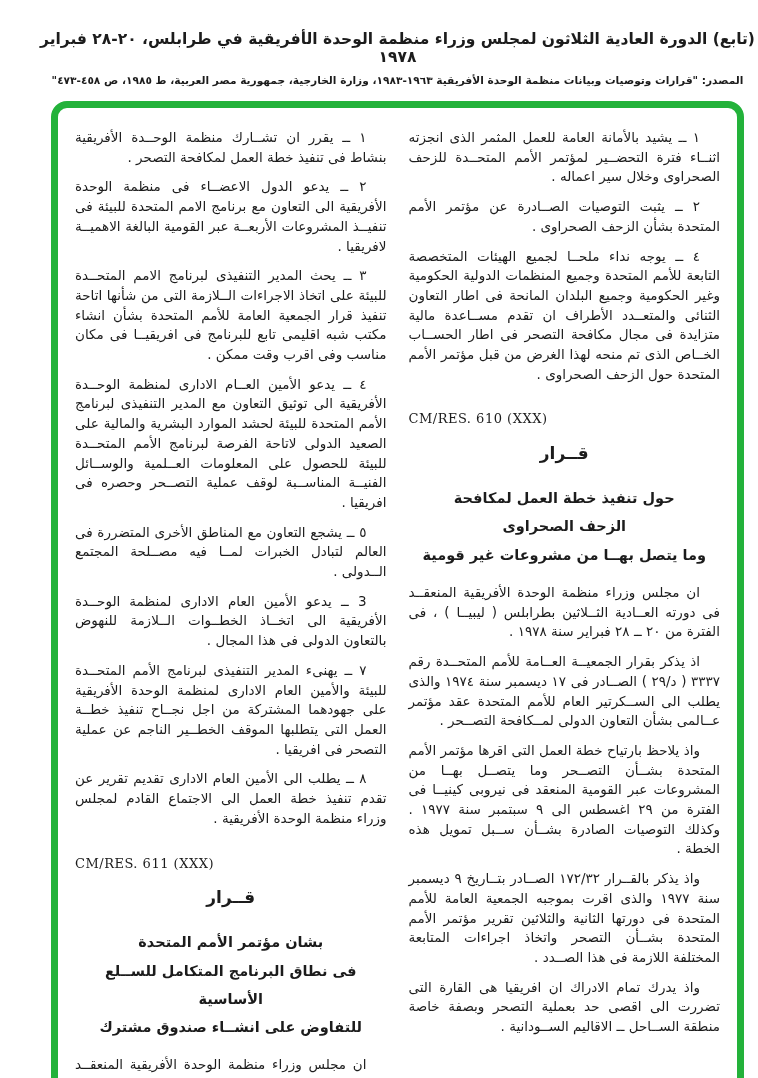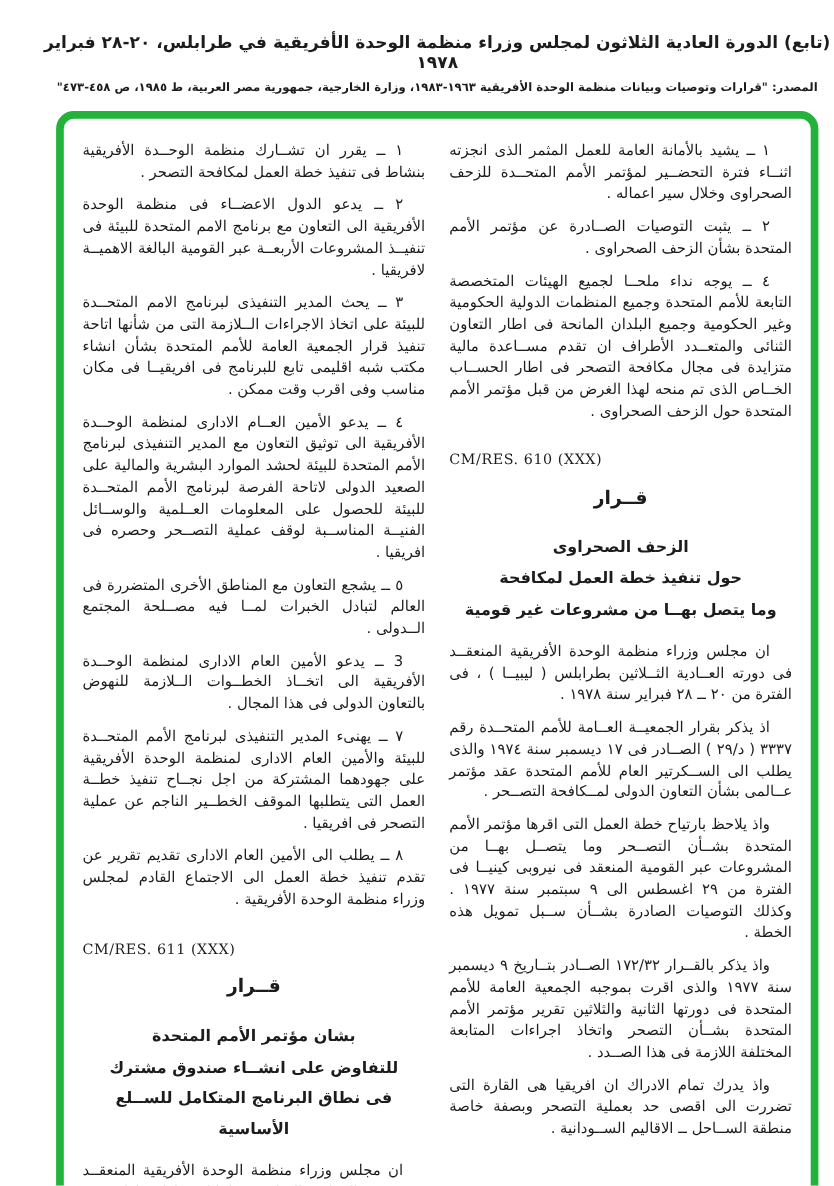--- a/index.html
+++ b/index.html
@@ -40,22 +40,22 @@
 
       <section class="col">
         <p class="body-p">١ ــ يشيد بالأمانة العامة للعمل المثمر الذى انجزته اثنــاء فترة التحضــير لمؤتمر الأمم المتحــدة للزحف الصحراوى وخلال سير اعماله .</p>
         <p class="body-p">٢ ــ يثبت التوصيات الصــادرة عن مؤتمر الأمم المتحدة بشأن الزحف الصحراوى .</p>
         <p class="body-p">٤ ــ يوجه نداء ملحــا لجميع الهيئات المتخصصة التابعة للأمم المتحدة وجميع المنظمات الدولية الحكومية وغير الحكومية وجميع البلدان المانحة فى اطار التعاون الثنائى والمتعــدد الأطراف ان تقدم مســاعدة مالية متزايدة فى مجال مكافحة التصحر فى اطار الحســاب الخــاص الذى تم منحه لهذا الغرض من قبل مؤتمر الأمم المتحدة حول الزحف الصحراوى .</p>
 
         <div class="res-label" dir="ltr">CM/RES. 610 (XXX)</div>
         <div class="decision">قــرار</div>
 
         <div class="res-title">
+          <div>حول تنفيذ خطة العمل لمكافحة</div>
           <div>الزحف الصحراوى</div>
-          <div>حول تنفيذ خطة العمل لمكافحة</div>
           <div>وما يتصل بهــا من مشروعات غير قومية</div>
         </div>
 
         <p class="body-p">ان مجلس وزراء منظمة الوحدة الأفريقية المنعقــد فى دورته العــادية الثــلاثين بطرابلس ( ليبيــا ) ، فى الفترة من ٢٠ ــ ٢٨ فبراير سنة ١٩٧٨ .</p>
         <p class="body-p">اذ يذكر بقرار الجمعيــة العــامة للأمم المتحــدة رقم ٣٣٣٧ ( د/٢٩ ) الصــادر فى ١٧ ديسمبر سنة ١٩٧٤ والذى يطلب الى الســكرتير العام للأمم المتحدة عقد مؤتمر عــالمى بشأن التعاون الدولى لمــكافحة التصــحر .</p>
         <p class="body-p">واذ يلاحظ بارتياح خطة العمل التى اقرها مؤتمر الأمم المتحدة بشــأن التصــحر وما يتصــل بهــا من المشروعات عبر القومية المنعقد فى نيروبى كينيــا فى الفترة من ٢٩ اغسطس الى ٩ سبتمبر سنة ١٩٧٧ . وكذلك التوصيات الصادرة بشــأن ســبل تمويل هذه الخطة .</p>
         <p class="body-p">واذ يذكر بالقــرار ١٧٢/٣٢ الصــادر بتــاريخ ٩ ديسمبر سنة ١٩٧٧ والذى اقرت بموجبه الجمعية العامة للأمم المتحدة فى دورتها الثانية والثلاثين تقرير مؤتمر الأمم المتحدة بشــأن التصحر واتخاذ اجراءات المتابعة المختلفة اللازمة فى هذا الصــدد .</p>
         <p class="body-p">واذ يدرك تمام الادراك ان افريقيا هى القارة التى تضررت الى اقصى حد بعملية التصحر وبصفة خاصة منطقة الســاحل ــ الاقاليم الســودانية .</p>
       </section>
 
@@ -67,22 +67,22 @@
         <p class="body-p">٥ ــ يشجع التعاون مع المناطق الأخرى المتضررة فى العالم لتبادل الخبرات لمــا فيه مصــلحة المجتمع الــدولى .</p>
         <p class="body-p">3 ــ يدعو الأمين العام الادارى لمنظمة الوحــدة الأفريقية الى اتخــاذ الخطــوات الــلازمة للنهوض بالتعاون الدولى فى هذا المجال .</p>
         <p class="body-p">٧ ــ يهنىء المدير التنفيذى لبرنامج الأمم المتحــدة للبيئة والأمين العام الادارى لمنظمة الوحدة الأفريقية على جهودهما المشتركة من اجل نجــاح تنفيذ خطــة العمل التى يتطلبها الموقف الخطــير الناجم عن عملية التصحر فى افريقيا .</p>
         <p class="body-p">٨ ــ يطلب الى الأمين العام الادارى تقديم تقرير عن تقدم تنفيذ خطة العمل الى الاجتماع القادم لمجلس وزراء منظمة الوحدة الأفريقية .</p>
 
         <div class="res-label" dir="ltr">CM/RES. 611 (XXX)</div>
         <div class="decision">قــرار</div>
 
         <div class="res-title">
           <div>بشان مؤتمر الأمم المتحدة</div>
+          <div>فى نطاق البرنامج المتكامل للســلع الأساسية</div>
           <div>للتفاوض على انشــاء صندوق مشترك</div>
-          <div>فى نطاق البرنامج المتكامل للســلع الأساسية</div>
         </div>
 
         <p class="body-p">ان مجلس وزراء منظمة الوحدة الأفريقية المنعقــد فى دورته العــادية الثــلاثين بطرابلس ( ليبيــا ) ، فى الفترة من ٢٠ ــ ٢٨ فبراير سنة ١٩٧٨ .</p>
       </section>
 
     </div>
   </div>
 
 </div>
 

